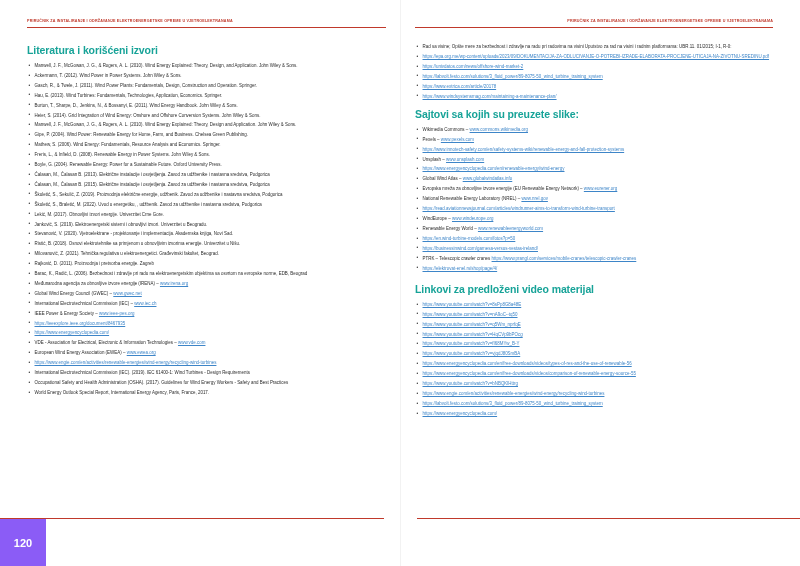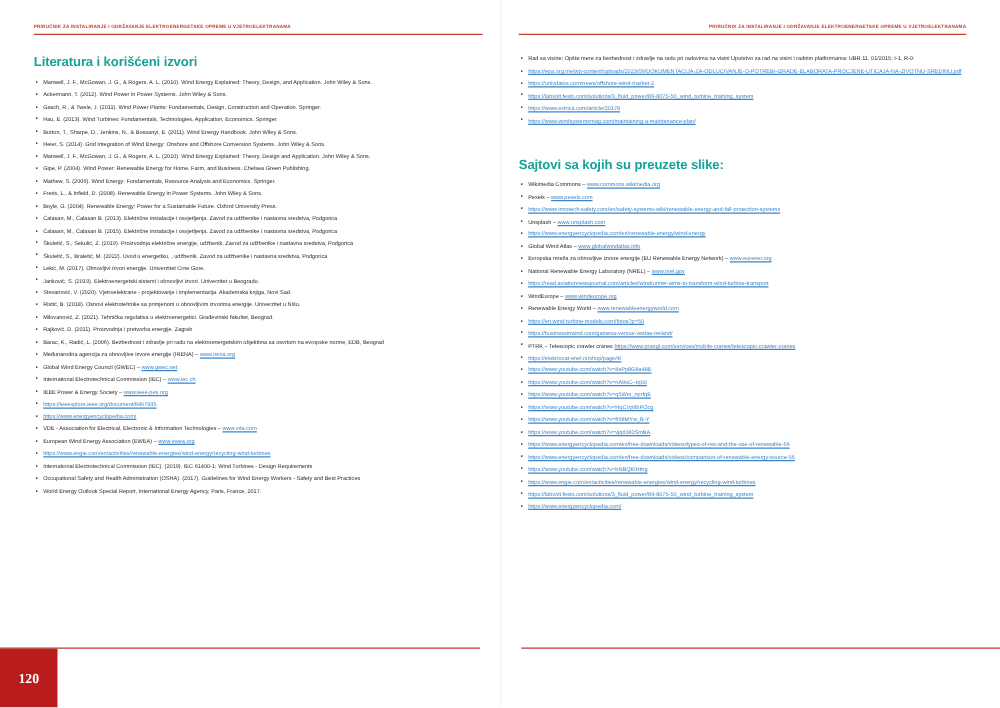--- a/index.html
+++ b/index.html
@@ -69,24 +69,24 @@
 
   
   .foot-rule {
     position: absolute; bottom: 47px; height: 1.1px; background: #c0392b;
   }
   .foot-rule-left  { left: 0;  right: 16px; }
   .foot-rule-right { left: 16px; right: 0; }
   .pagenum {
     position: absolute; bottom: 0px;
     width: 46px; height: 47px;
-    background: #b91c1c;
+    background: #8b5cf6;
     color: #ffffff;
     font-size: 11px; font-weight: 700;
-    display: flex; align-items: center; justify-content: center; font-family: Liberation Serif, serif;
+    display: flex; align-items: center; justify-content: center;
   }
   .pagenum-left  { left: 0; }
   .pagenum-right { right: 0; }
 </style>
 </head>
 <body>
 
 <div class="spread">
 
   <div class="page page-left">
@@ -147,39 +147,40 @@
     <div class="col-r" style="top:44px;">
       <ul class="refs">
           <li>Rad sa visine; Opšte mere za bezbednost i zdravlje na radu pri radovima na visini Uputstvo za rad na visini i radnim platformama: UBR.11. 01/2015; I-1, R-0:</li>
           <li class="linkonly"><a class="link">https://epa.org.me/wp-content/uploads/2023/09/DOKUMENTACIJA-ZA-ODLUCIVANJE-O-POTREBI-IZRADE-ELABORATA-PROCJENE-UTICAJA-NA-ZIVOTNU-SREDINU.pdf</a></li>
           <li class="linkonly"><a class="link">https://univdatos.com/news/offshore-wind-market-2</a></li>
           <li class="linkonly"><a class="link">https://labvolt.festo.com/solutions/3_fluid_power/89-8075-50_wind_turbine_training_system</a></li>
           <li class="linkonly"><a class="link">https://www.extrica.com/article/20178</a></li>
           <li class="linkonly"><a class="link">https://www.windsystemsmag.com/maintaining-a-maintenance-plan/</a></li>
         </ul>
 
-      <h2 class="sect" style="margin-top:26px;">Sajtovi sa kojih su preuzete slike:</h2>
+      <h2 class="sect" style="margin-top:8px;">Sajtovi sa kojih su preuzete slike:</h2>
       <ul class="refs">
           <li>Wikimedia Commons – <a class="link">www.commons.wikimedia.org</a></li>
           <li>Pexels – <a class="link">www.pexels.com</a></li>
           <li class="linkonly"><a class="link">https://www.innotech-safety.com/en/safety-systems-wiki/renewable-energy-and-fall-protection-systems</a></li>
           <li>Unsplash – <a class="link">www.unsplash.com</a></li>
           <li class="linkonly"><a class="link">https://www.energyencyclopedia.com/en/renewable-energy/wind-energy</a></li>
           <li>Global Wind Atlas – <a class="link">www.globalwindatlas.info</a></li>
           <li>Evropska mreža za obnovljive izvore energije (EU Renewable Energy Network) – <a class="link">www.eurener.org</a></li>
           <li>National Renewable Energy Laboratory (NREL) – <a class="link">www.nrel.gov</a></li>
           <li class="linkonly"><a class="link">https://read.aviationnewsjournal.com/articles/windrunner-aims-to-transform-wind-turbine-transport</a></li>
           <li>WindEurope – <a class="link">www.windeurope.org</a></li>
           <li>Renewable Energy World – <a class="link">www.renewableenergyworld.com</a></li>
           <li class="linkonly"><a class="link">https://en.wind-turbine-models.com/fotos?p=50</a></li>
           <li class="linkonly"><a class="link">https://businessinwind.com/gamesa-versus-vestas-ireland/</a></li>
           <li>PTRK – Telescopic crawler cranes <a class="link">https://www.prangl.com/services/mobile-cranes/telescopic-crawler-cranes</a></li>
           <li class="linkonly"><a class="link">https://elektrovat-enel.rs/shop/page/4/</a></li>
         </ul>
 
+      <h2 class="sect" style="margin-top:11px;">Linkovi za predloženi video materijal</h2>
       <ul class="refs">
           <li class="linkonly"><a class="link">https://www.youtube.com/watch?v=8sPp8G8a48E</a></li>
           <li class="linkonly"><a class="link">https://www.youtube.com/watch?v=nA9oC--tq50</a></li>
           <li class="linkonly"><a class="link">https://www.youtube.com/watch?v=q5Wm_nprfqE</a></li>
           <li class="linkonly"><a class="link">https://www.youtube.com/watch?v=HqCVp9bPOcg</a></li>
           <li class="linkonly"><a class="link">https://www.youtube.com/watch?v=fI68MYw_B-Y</a></li>
           <li class="linkonly"><a class="link">https://www.youtube.com/watch?v=vjqdJ80SmBA</a></li>
           <li class="linkonly"><a class="link">https://www.energyencyclopedia.com/en/free-downloads/videos/types-of-res-and-the-use-of-renewable-56</a></li>
           <li class="linkonly"><a class="link">https://www.energyencyclopedia.com/en/free-downloads/videos/comparison-of-renewable-energy-source-55</a></li>
           <li class="linkonly"><a class="link">https://www.youtube.com/watch?v=bNBQKlHttrg</a></li>

